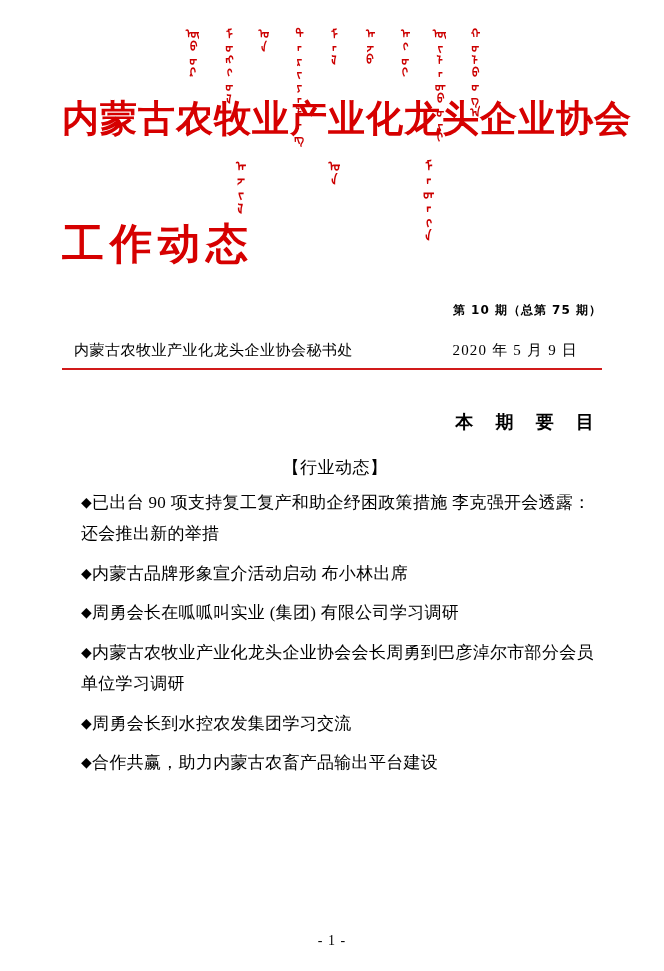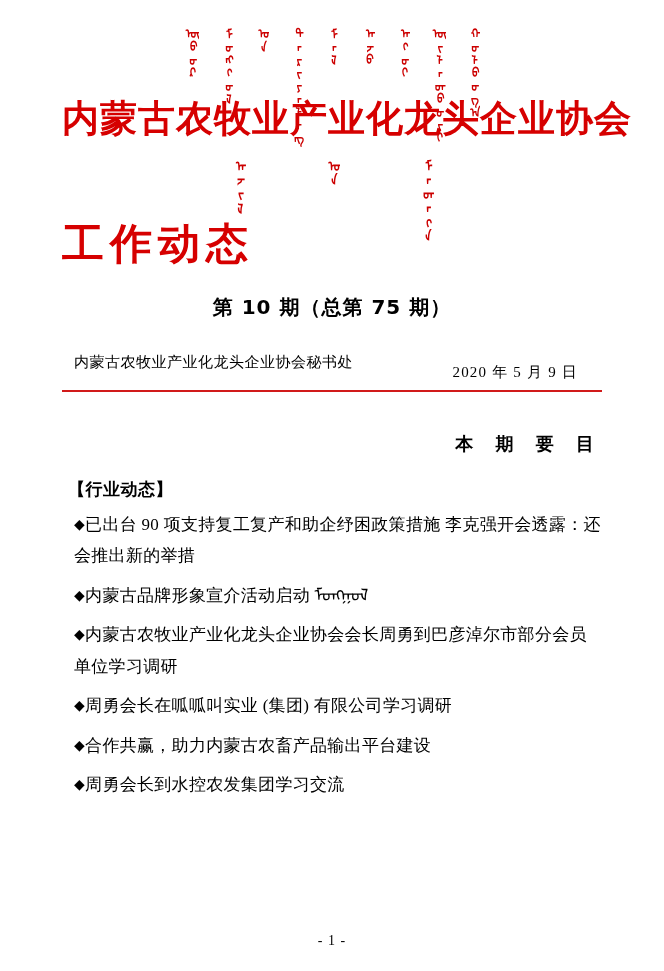--- a/index.html
+++ b/index.html
@@ -76,72 +76,72 @@
     color: #d60000;
     font-family: "DejaVu Sans", "Liberation Sans", sans-serif;
     font-weight: bold;
     font-size: 42px;
     letter-spacing: 6px;
     margin-top: 6px;
   }
 
   
   .issue-line {
-    text-align: center;
-    font-family: "DejaVu Sans", "Liberation Sans", sans-serif;
-    font-weight: bold;
-    font-size: 20px;
-    margin-top: 22px;
+    text-align: right;
+    font-family: "DejaVu Sans", "Liberation Sans", sans-serif;
+    font-weight: bold;
+    font-size: 12px;
+    margin-top: 30px;
     letter-spacing: 1px;
   }
 
   
   .org-date {
     display: flex;
     justify-content: space-between;
     align-items: center;
     font-size: 15px;
     margin-top: 22px;
     padding: 0 6px 0 12px;
     font-family: "Liberation Serif", serif;
     letter-spacing: 0.5px;
   }
   .org-date .date {
     letter-spacing: 1.2px;
     padding-right: 18px;
-    margin-top: 20px;
   }
   .red-rule {
     border: none;
     border-top: 2px solid #d11a1a;
     margin: 8px 0 0 0;
   }
 
   
   .contents-title {
     text-align: right;
     font-family: "DejaVu Sans", "Liberation Sans", sans-serif;
     font-weight: bold;
     font-size: 18px;
     letter-spacing: 8px;
     margin-top: 40px;
   }
   .section-head {
     font-family: "DejaVu Sans", "Liberation Sans", sans-serif;
-    font-weight: bold;
+    font-weight: normal;
     font-size: 17px;
     margin-top: 22px;
     margin-left: 6px;
     letter-spacing: 0.5px;
+    text-align: center;
   }
   .entry {
     font-size: 17px;
     line-height: 1.85;
     margin-top: 8px;
-    margin-left: 12px;
+    margin-left: 19px;
     text-indent: 0;
     letter-spacing: 0.3px;
   }
   .entry .marker {
     font-family: "DejaVu Sans", sans-serif;
     font-size: 14px;
     vertical-align: 1px;
   }
 
   
@@ -191,31 +191,31 @@
   </div>
   <hr class="red-rule">
 
   <div class="contents-title">本 期 要 目</div>
 
   <div class="section-head">【行业动态】</div>
   <div class="entry">
     <span class="marker">◆</span><span>已出台 90 项支持复工复产和助企纾困政策措施  李克强开会透露：还会推出新的举措</span>
   </div>
   <div class="entry">
-    <span class="marker">◆</span><span>内蒙古品牌形象宣介活动启动  ᠮᠣᠩᠭᠤᠯ</span>
-  </div>
-
+    <span class="marker">◆</span><span>内蒙古品牌形象宣介活动启动  布小林出席</span>
+  </div>
+
+  <div class="entry">
+    <span class="marker">◆</span><span>周勇会长在呱呱叫实业 (集团) 有限公司学习调研</span>
+  </div>
   <div class="entry">
     <span class="marker">◆</span><span>内蒙古农牧业产业化龙头企业协会会长周勇到巴彦淖尔市部分会员单位学习调研</span>
   </div>
   <div class="entry">
-    <span class="marker">◆</span><span>周勇会长在呱呱叫实业 (集团) 有限公司学习调研</span>
+    <span class="marker">◆</span><span>周勇会长到水控农发集团学习交流</span>
   </div>
   <div class="entry">
     <span class="marker">◆</span><span>合作共赢，助力内蒙古农畜产品输出平台建设</span>
   </div>
-  <div class="entry">
-    <span class="marker">◆</span><span>周勇会长到水控农发集团学习交流</span>
-  </div>
 
   <div class="footer">- 1 -</div>
 
 </div>
 
 </body></html>

